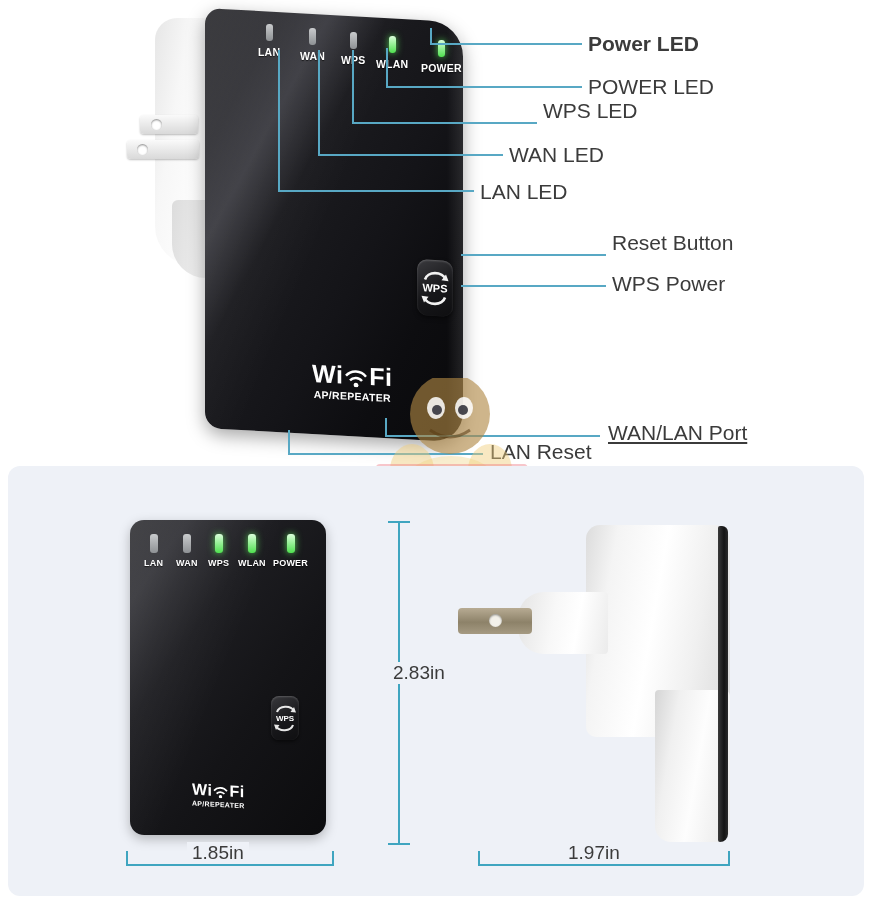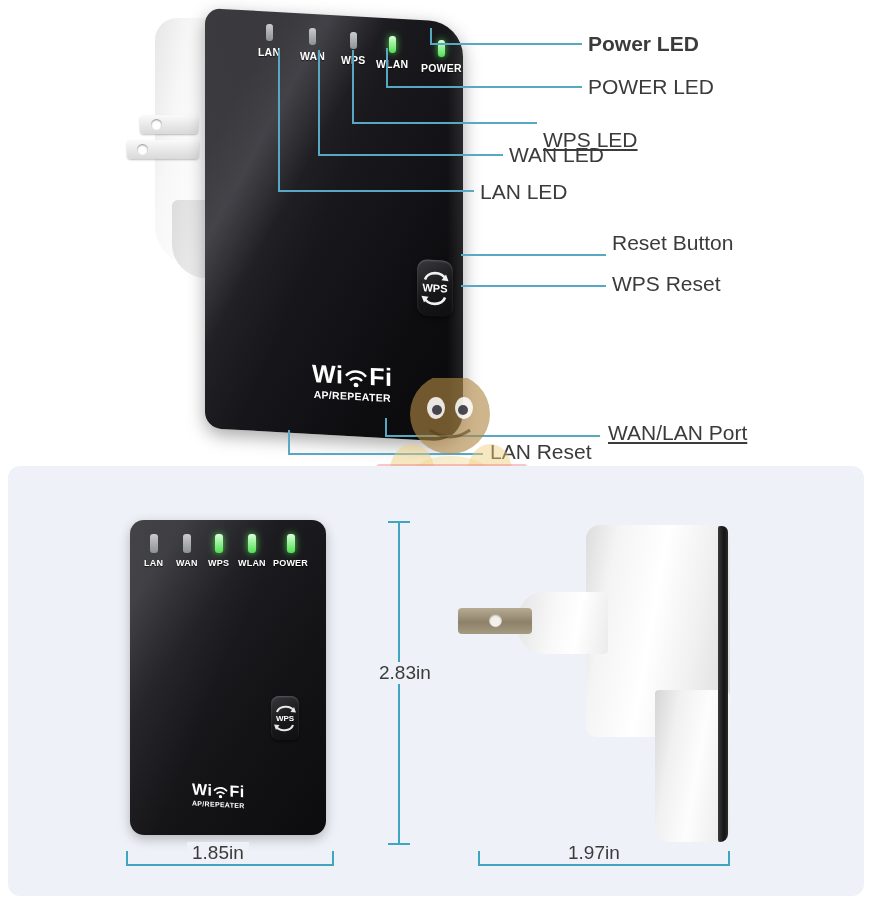--- a/index.html
+++ b/index.html
@@ -261,25 +261,25 @@
     <div class="lead lead-h" style="left:461px; top:254px; width:145px;"></div>
     <div class="lead lead-h" style="left:461px; top:285px; width:145px;"></div>
 
     <div class="lead lead-v" style="left:385px; top:418px; height:18px;"></div>
     <div class="lead lead-h" style="left:385px; top:435px; width:215px;"></div>
     <div class="lead lead-v" style="left:288px; top:430px; height:24px;"></div>
     <div class="lead lead-h" style="left:288px; top:453px; width:195px;"></div>
 
     <div class="callout-label" style="left:588px; top:32px;font-weight:bold;">Power LED</div>
     <div class="callout-label" style="left:588px; top:75px;">POWER LED</div>
-    <div class="callout-label" style="left:543px; top:128px;text-decoration:underline;">WPS LED</div>
+    <div class="callout-label" style="left:543px; top:99px;">WPS LED</div>
     <div class="callout-label" style="left:509px; top:143px;">WAN LED</div>
     <div class="callout-label" style="left:480px; top:180px;">LAN LED</div>
     <div class="callout-label" style="left:612px; top:231px;">Reset Button</div>
-    <div class="callout-label" style="left:612px; top:272px;">WPS Reset</div>
+    <div class="callout-label" style="left:612px; top:272px;">WPS Power</div>
     <div class="callout-label" style="left:608px; top:421px;text-decoration:underline;">WAN/LAN Port</div>
     <div class="callout-label" style="left:490px; top:440px;">LAN Reset</div>
 
     <div id="watermark">
       <svg width="180" height="140" viewBox="0 0 180 140">
         <ellipse cx="78" cy="36" rx="40" ry="40" fill="rgba(176,136,68,.62)"></ellipse>
         <ellipse cx="64" cy="30" rx="9" ry="11" fill="rgba(255,255,255,.85)"></ellipse>
         <ellipse cx="92" cy="30" rx="9" ry="11" fill="rgba(255,255,255,.85)"></ellipse>
         <circle cx="65" cy="32" r="5" fill="rgba(30,30,40,.8)"></circle>
         <circle cx="91" cy="32" r="5" fill="rgba(30,30,40,.8)"></circle>
@@ -348,21 +348,21 @@
   <div class="side-head"></div>
   <div class="side-body"></div>
   <div class="side-darkedge"></div>
   <div class="side-neck"></div>
   <div class="side-prong"></div>
   <div class="side-prong-hole"></div>
 
   <div class="dim dim-v" style="left:398px; top:521px; height:324px;"></div>
   <div class="dim-cap-h" style="left:388px; top:521px;"></div>
   <div class="dim-cap-h" style="left:388px; top:843px;"></div>
-  <div class="dim-label" style="left:374px; top:662px;text-align:center;">2.83in</div>
+  <div class="dim-label" style="left:388px; top:662px;text-align:center;">2.83in</div>
 
   <div class="dim dim-h" style="left:126px; top:864px; width:208px;"></div>
   <div class="dim-cap-v" style="left:126px; top:851px;"></div>
   <div class="dim-cap-v" style="left:332px; top:851px;"></div>
   <div class="dim-label" style="left:187px; top:842px;">1.85in</div>
 
   <div class="dim dim-h" style="left:478px; top:864px; width:252px;"></div>
   <div class="dim-cap-v" style="left:478px; top:851px;"></div>
   <div class="dim-cap-v" style="left:728px; top:851px;"></div>
   <div class="dim-label" style="left:563px; top:842px;">1.97in</div>

